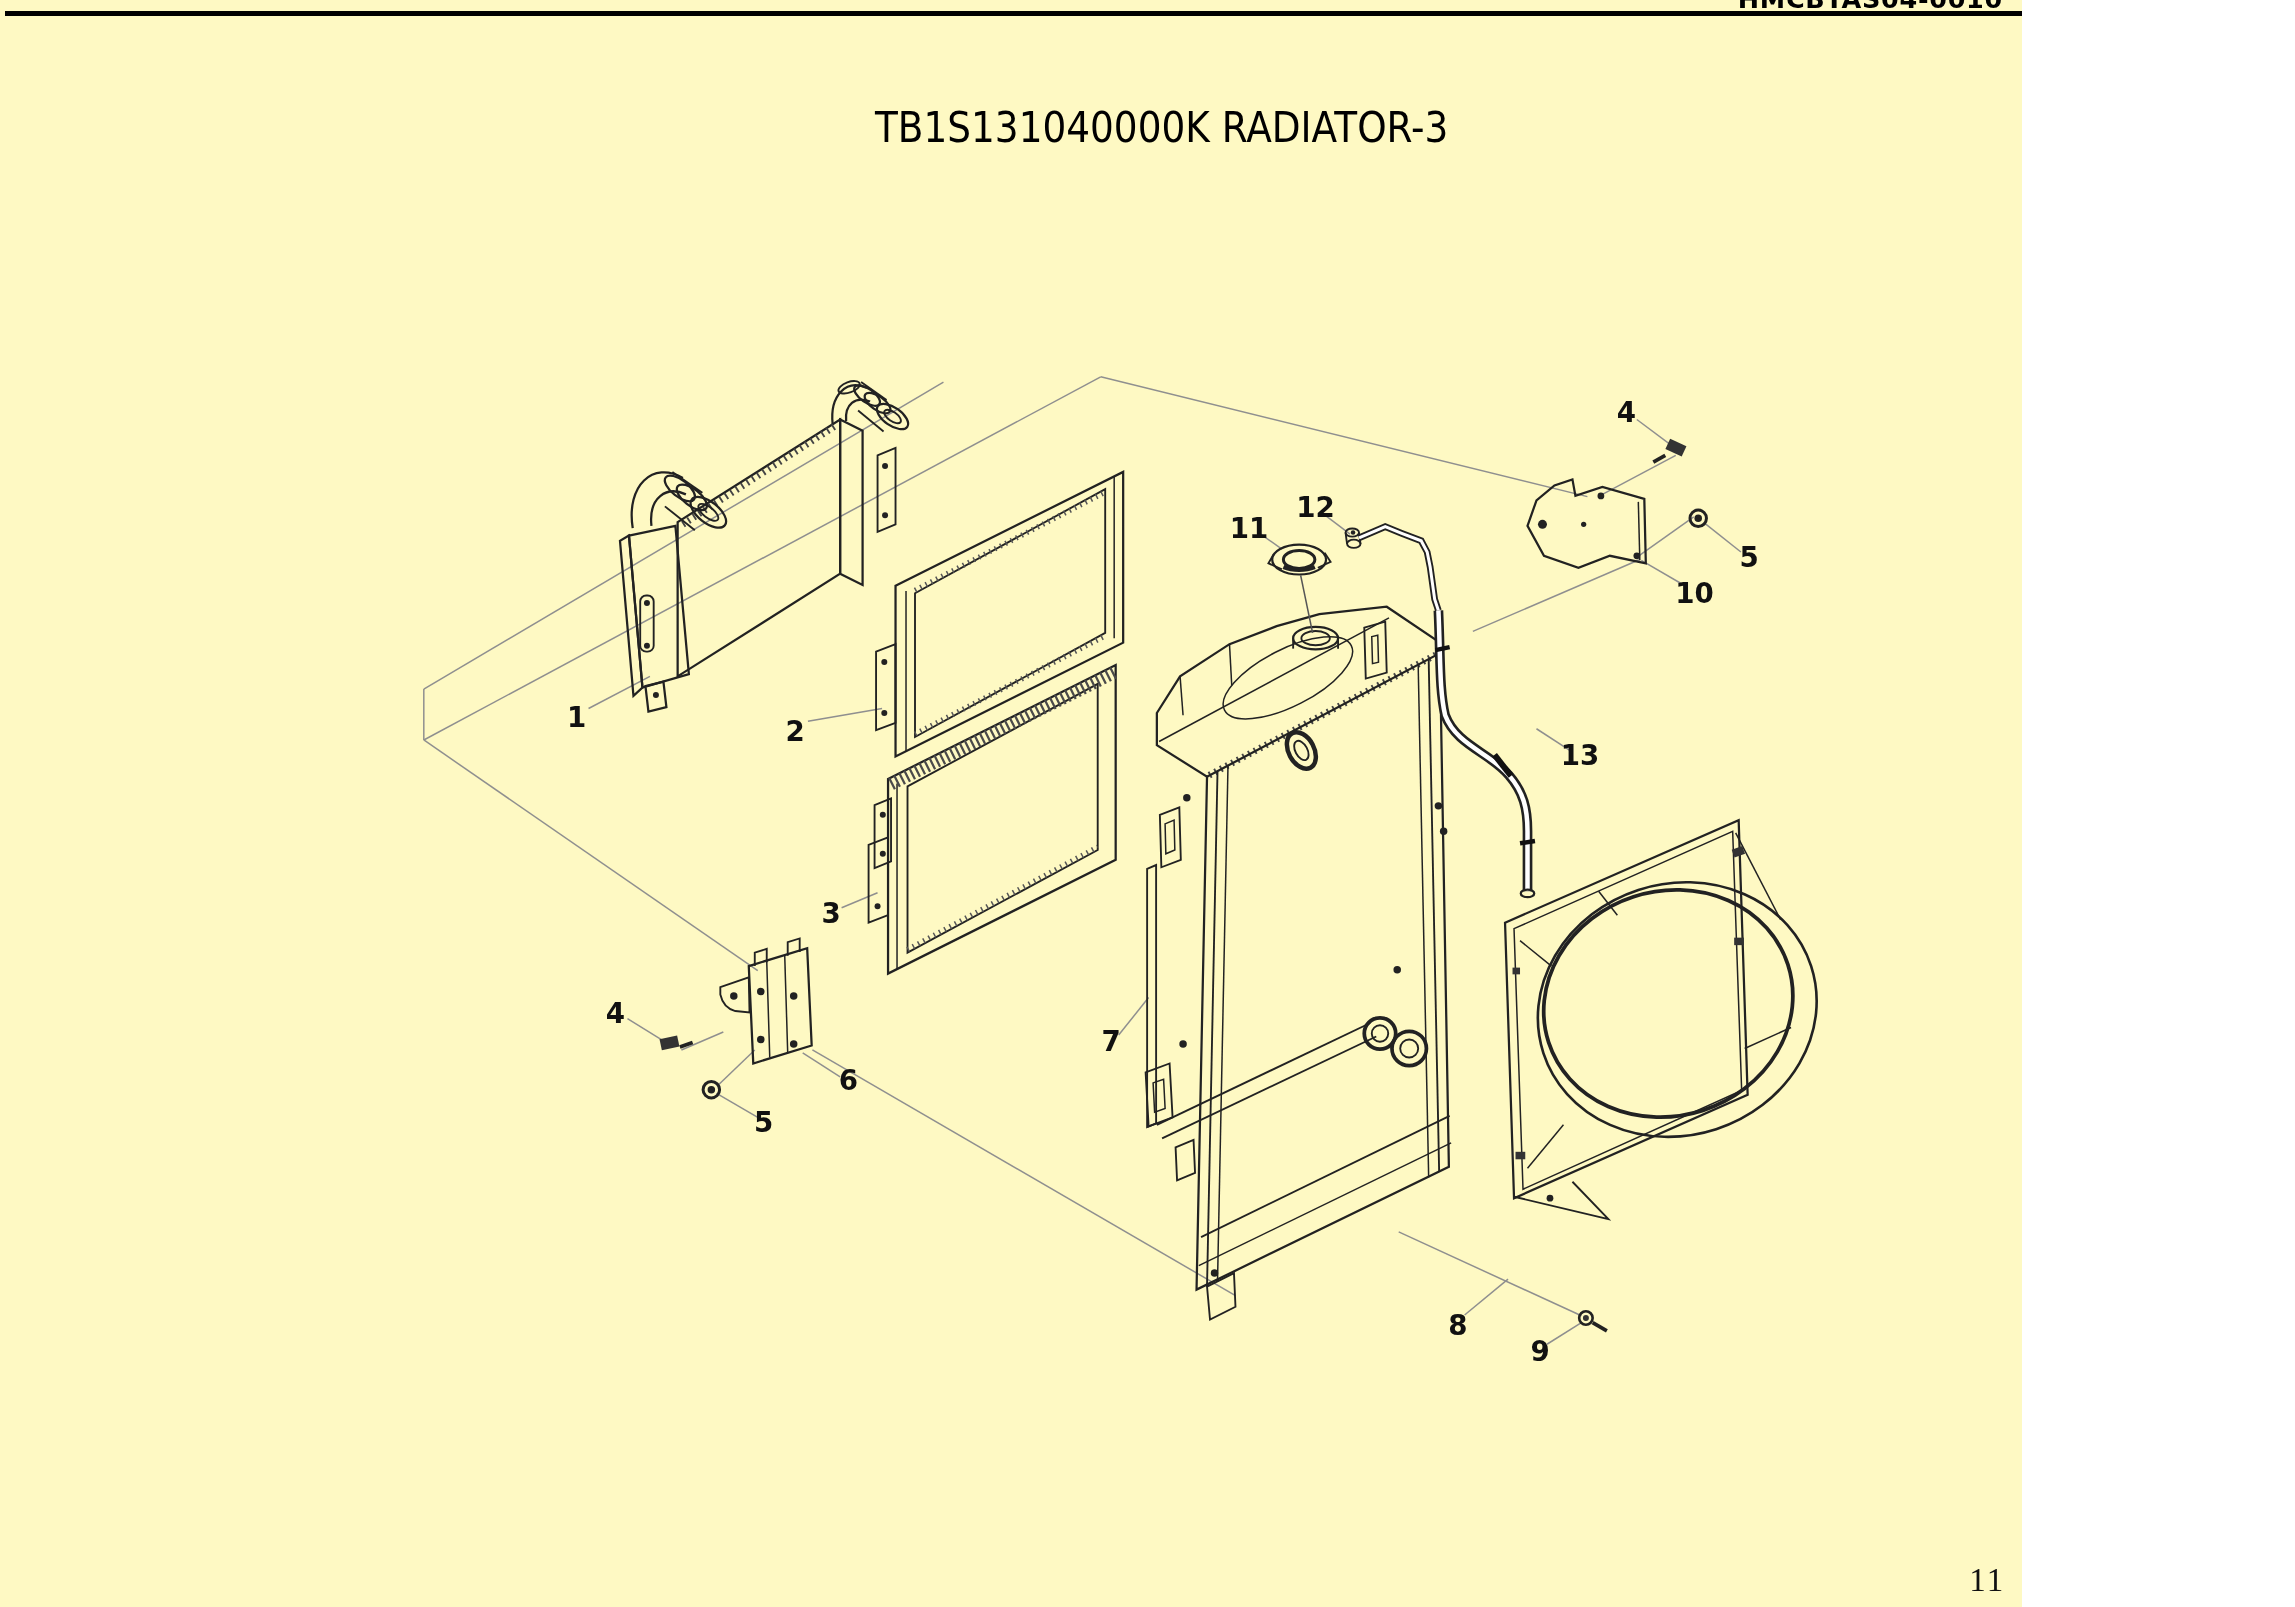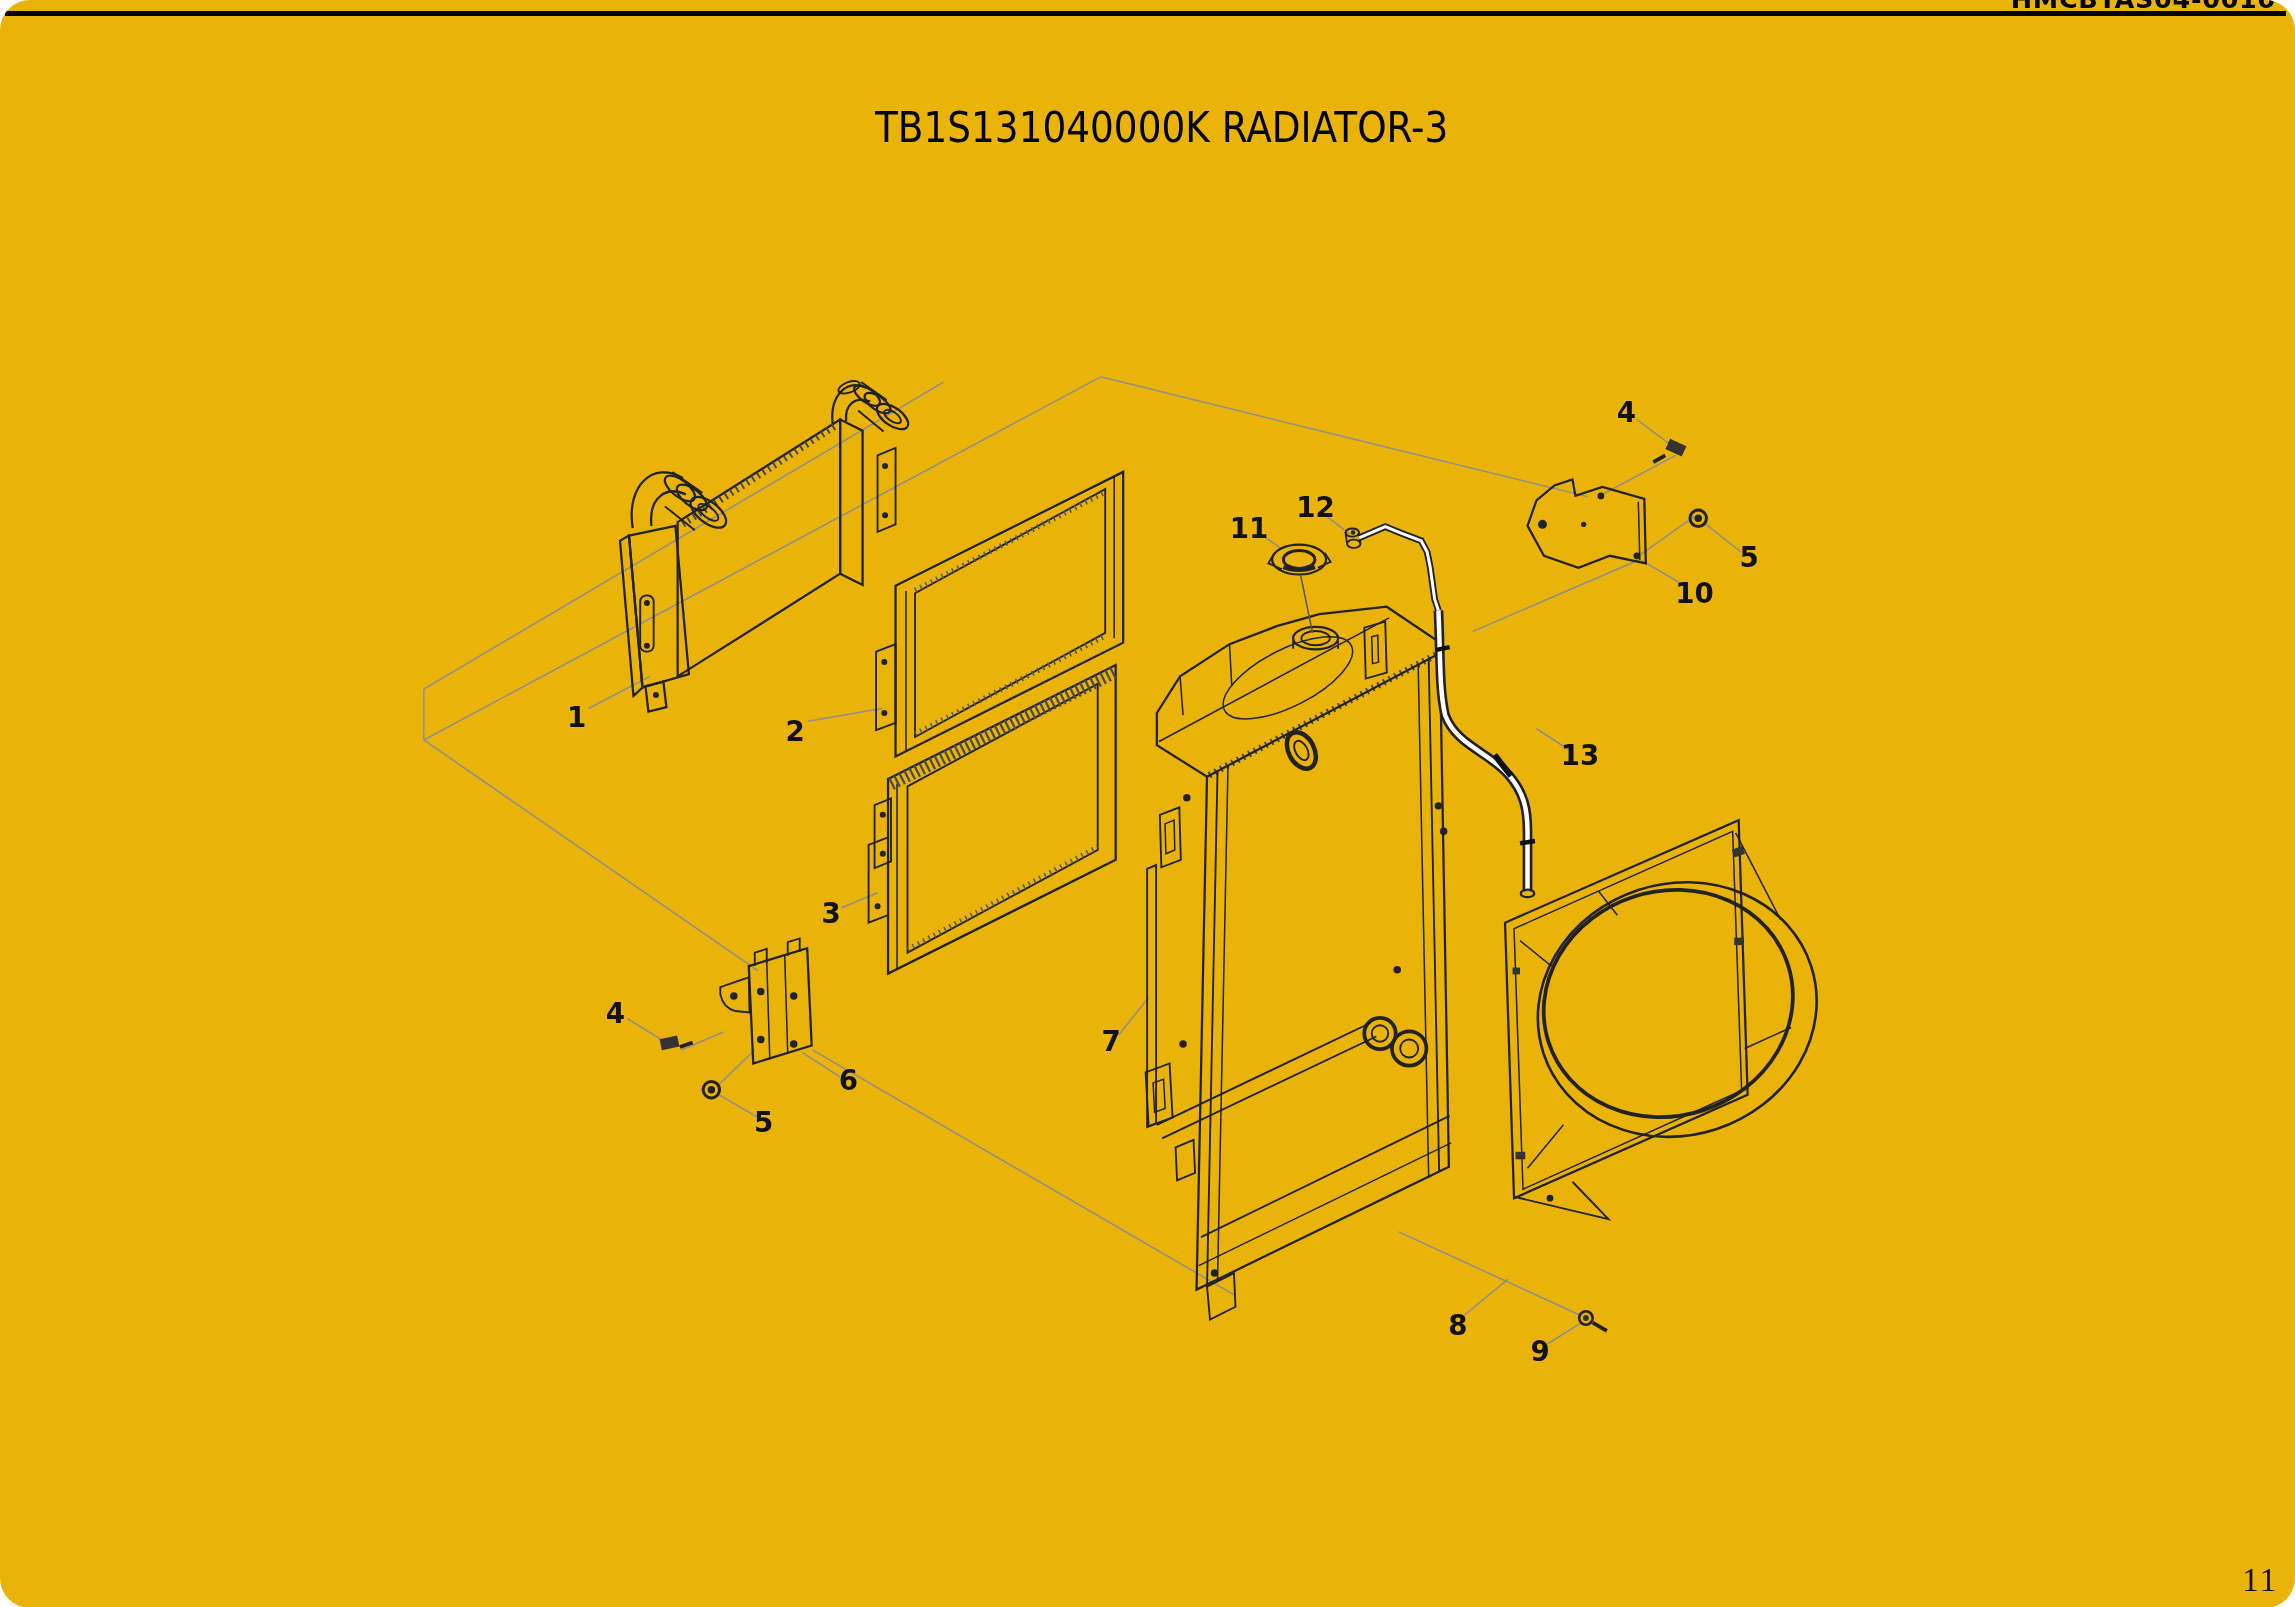--- a/index.html
+++ b/index.html
@@ -1,22 +1,21 @@
 <!DOCTYPE html>
 <html style="font-size:12px"><head>
 <meta charset="utf-8">
 <style>
   html,body{margin:0;padding:0;background:#ffffff;}
   .page{
     position:relative;
-    width:2295px;height:1608px;
-    background:#eab308;
+    width:2022px;height:1608px;
+    background:#fef9c3;
     font-family:"DejaVu Sans", sans-serif;
     overflow:hidden;
-    border-radius:30px;
   }
   .top-rule{
     position:absolute;left:4.5px;top:10.5px;width:2281px;height:5.2px;background:#000;
   }
   .header-code-clip{
     position:absolute;top:0;right:19px;height:9.7px;overflow:hidden;
   }
   .header-code-clip span{
     display:block;
     font-family:"DejaVu Sans", sans-serif;

